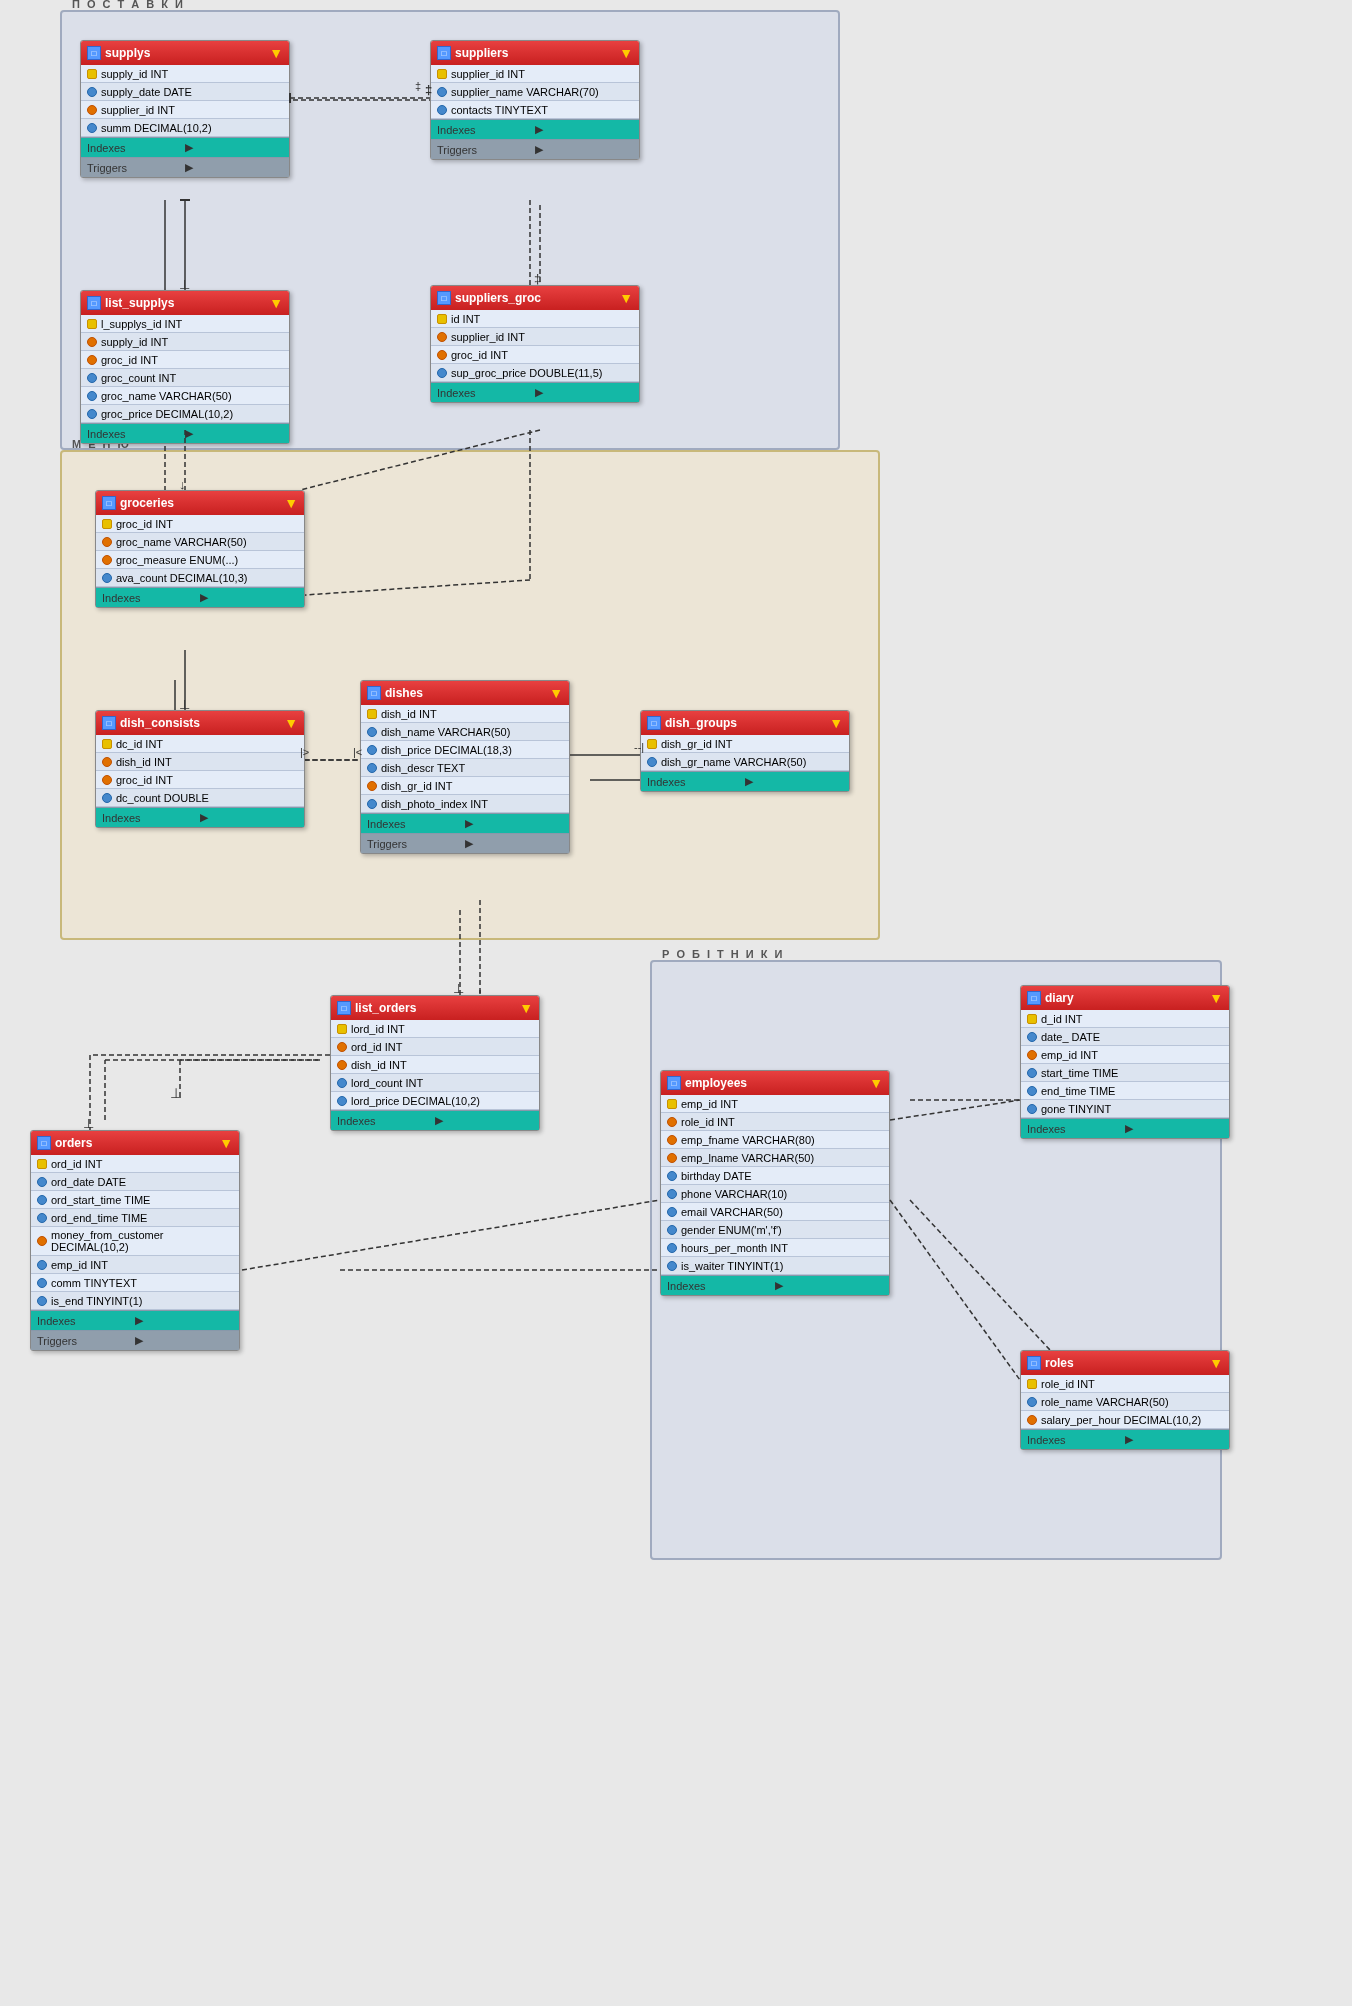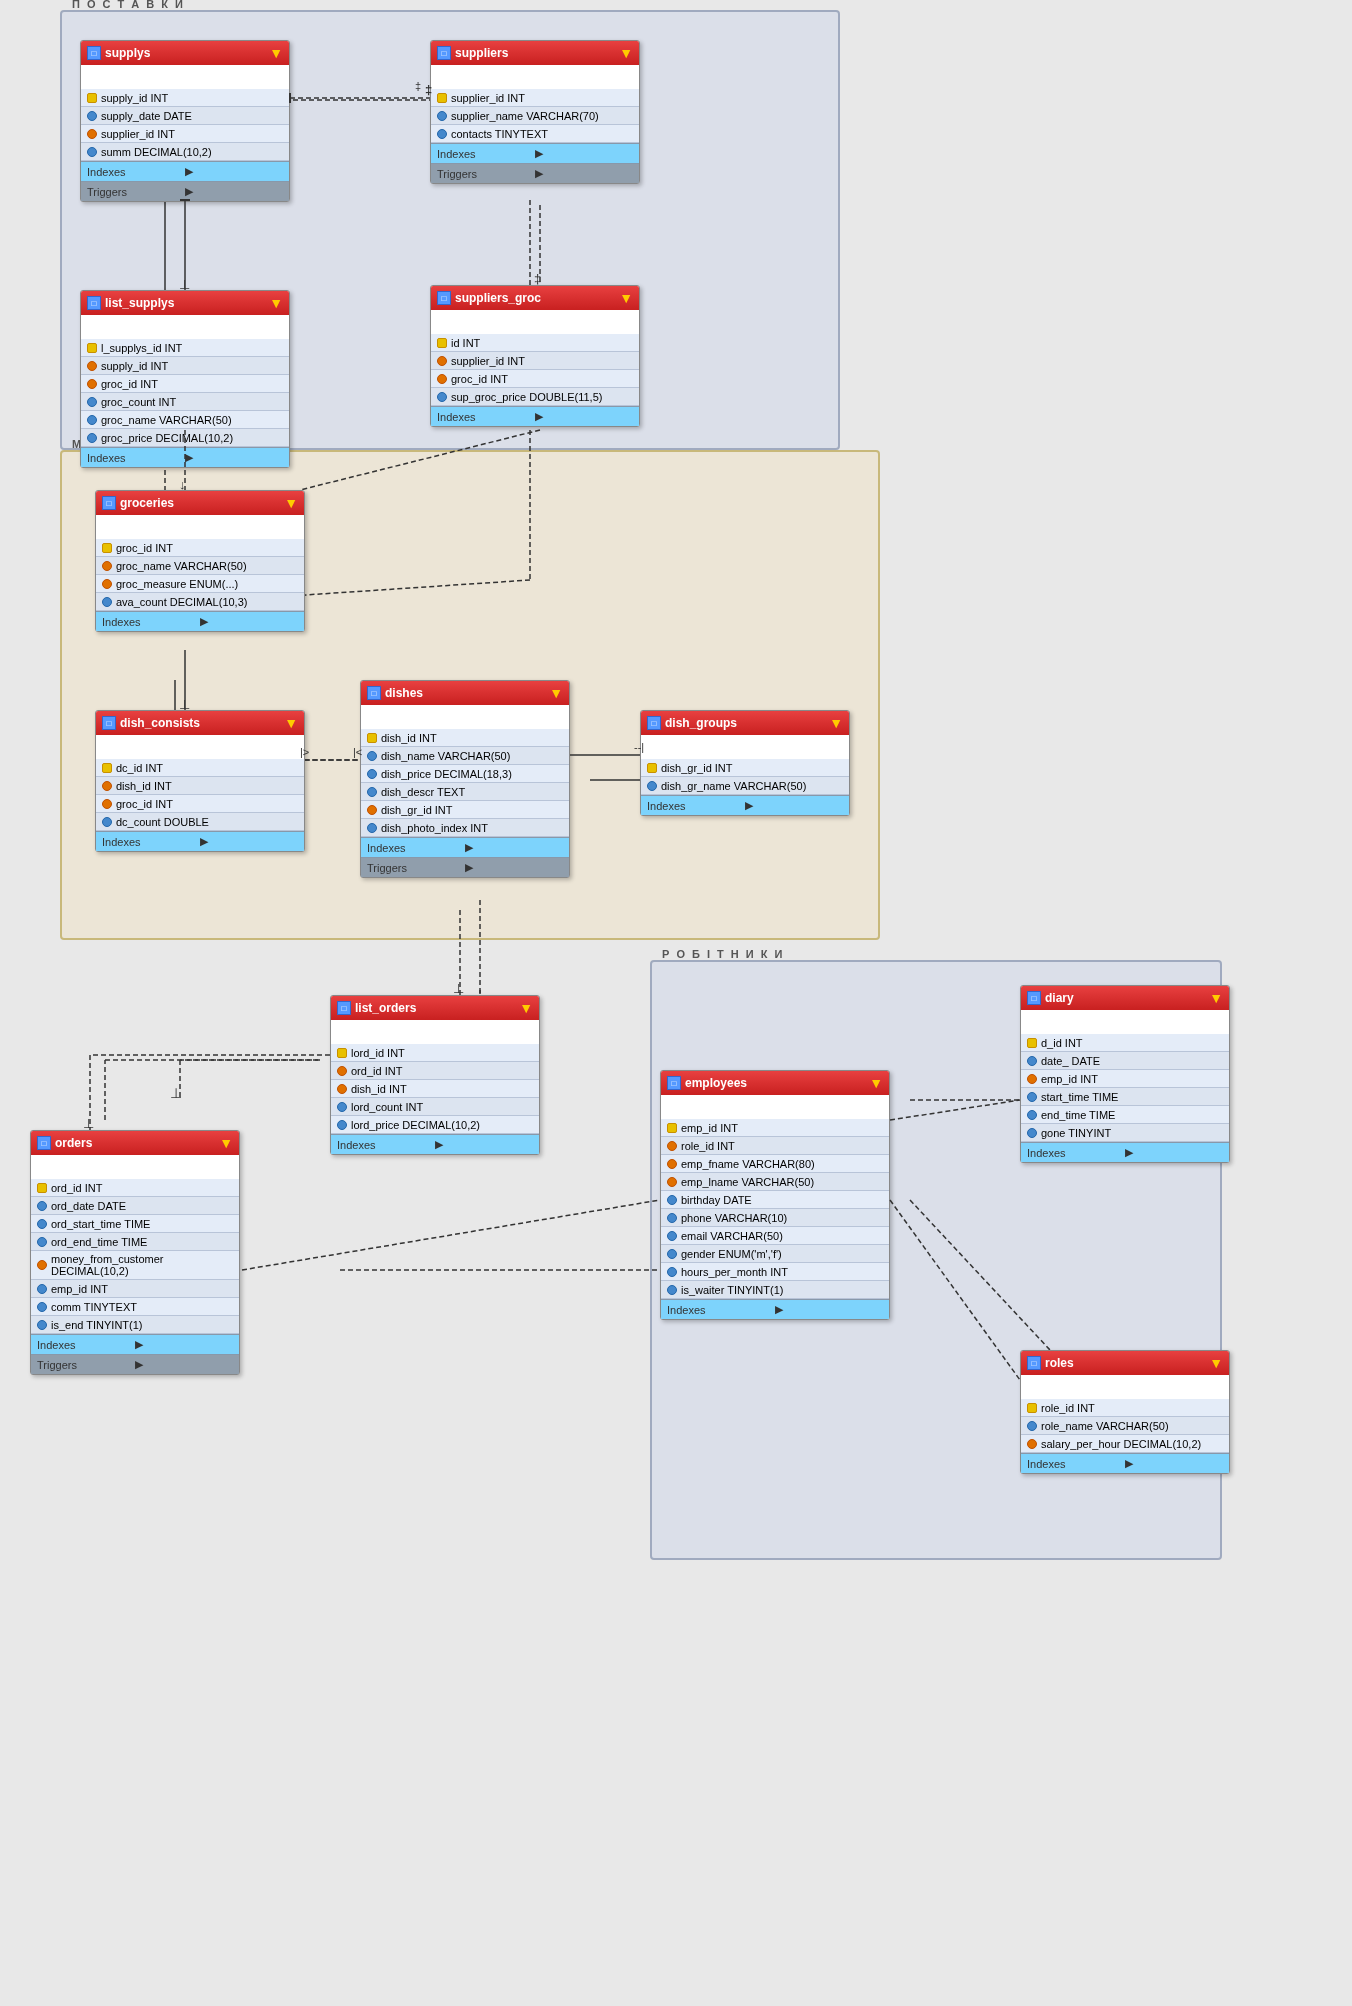--- a/index.html
+++ b/index.html
@@ -104,21 +104,20 @@
 
     .table-header-arrow {
       margin-left: auto;
       color: #ffcc00;
       font-size: 14px;
     }
 
     .table-body {
       background: #0ea5e9;
       padding: 0;
-      margin-top: 24px;
     }
 
     .table-row {
       padding: 2px 6px;
       display: flex;
       align-items: center;
       gap: 4px;
       border-bottom: 1px solid #b8c4d8;
       background: #dce4f0;
       font-size: 11px;
@@ -135,21 +134,21 @@
       display: inline-block;
       flex-shrink: 0;
       border-radius: 50%;
     }
 
     .icon-key { background: #e8c000; border: 1px solid #c89000; border-radius: 2px; }
     .icon-fk { background: #e07000; border: 1px solid #c05000; border-radius: 50%; }
     .icon-field { background: #4488cc; border: 1px solid #2266aa; border-radius: 50%; }
 
     .table-footer {
-      background: #7dd3fc;
+      background: #14b8a6;
       display: flex;
       align-items: center;
       padding: 2px 6px;
       border-top: 1px solid #8898aa;
       min-height: 20px;
       cursor: pointer;
     }
 
     .table-footer span {
       font-size: 11px;

